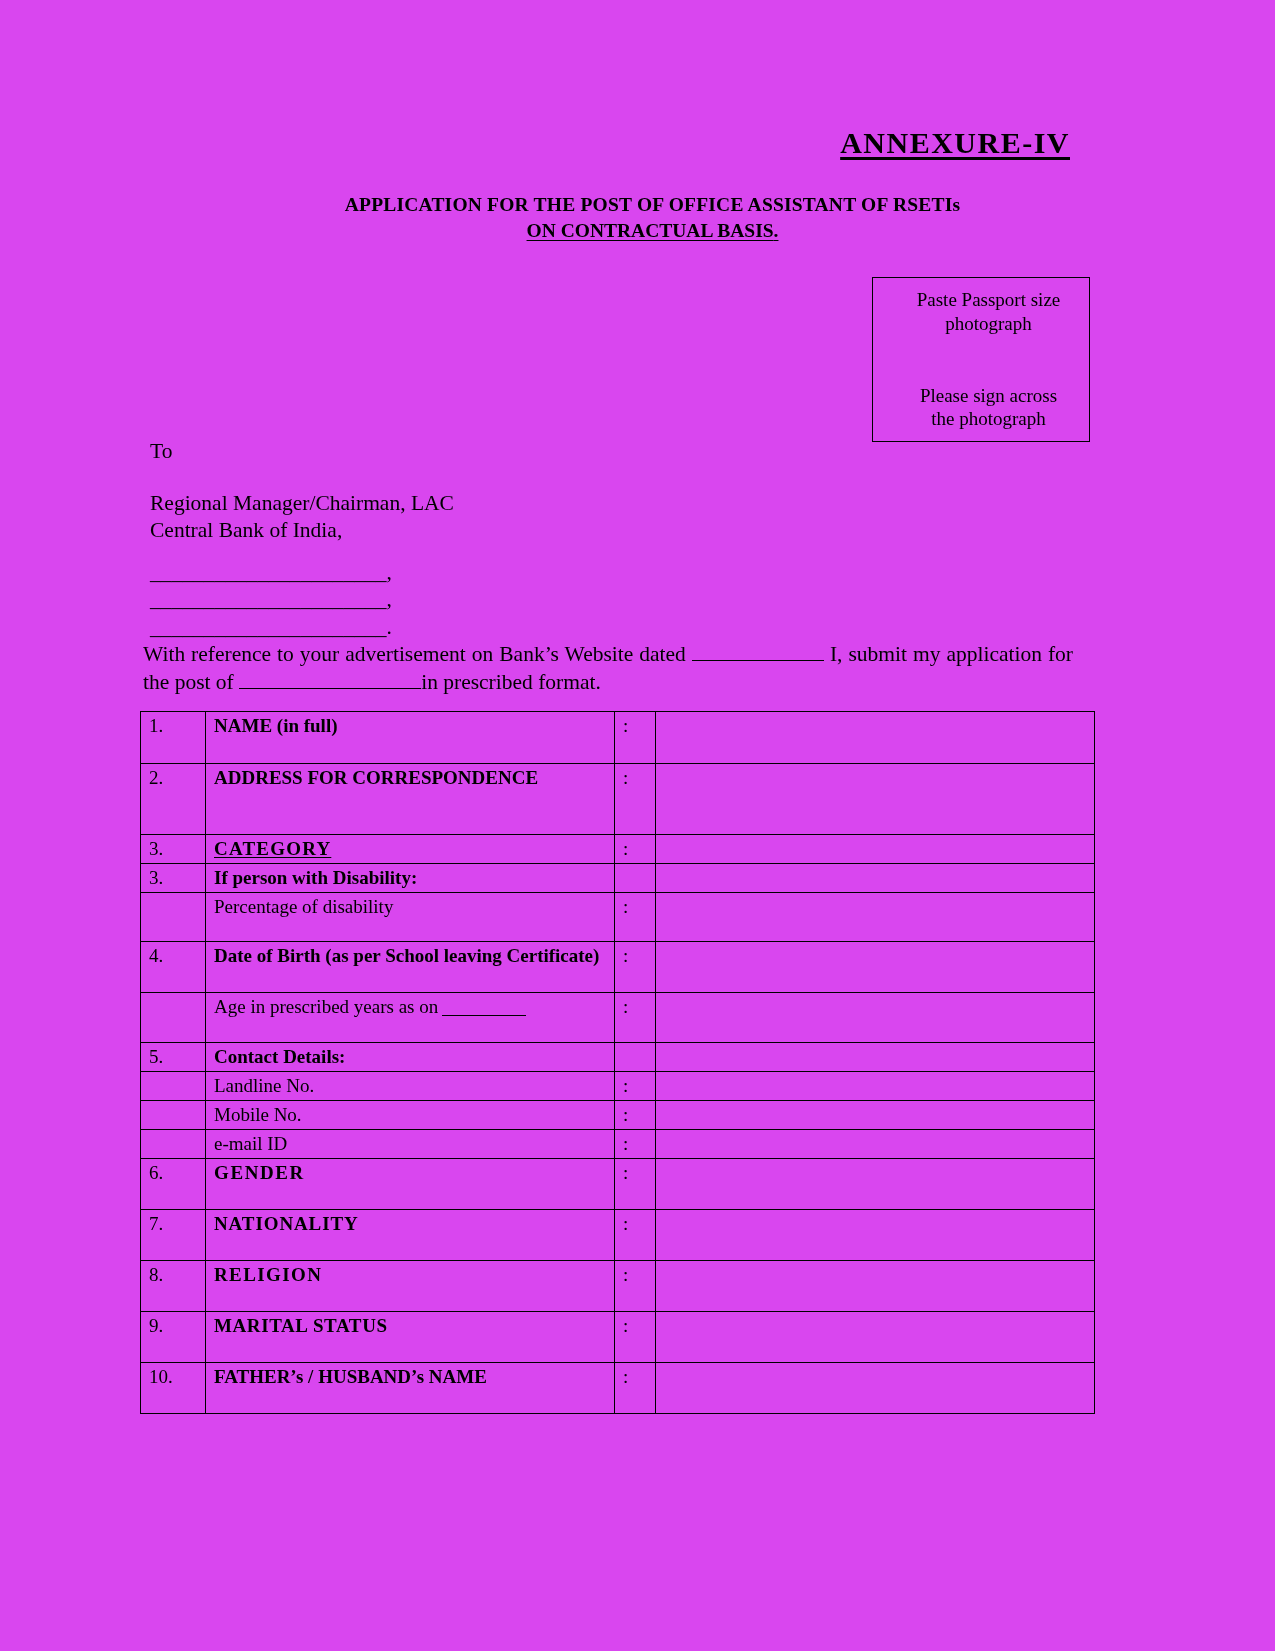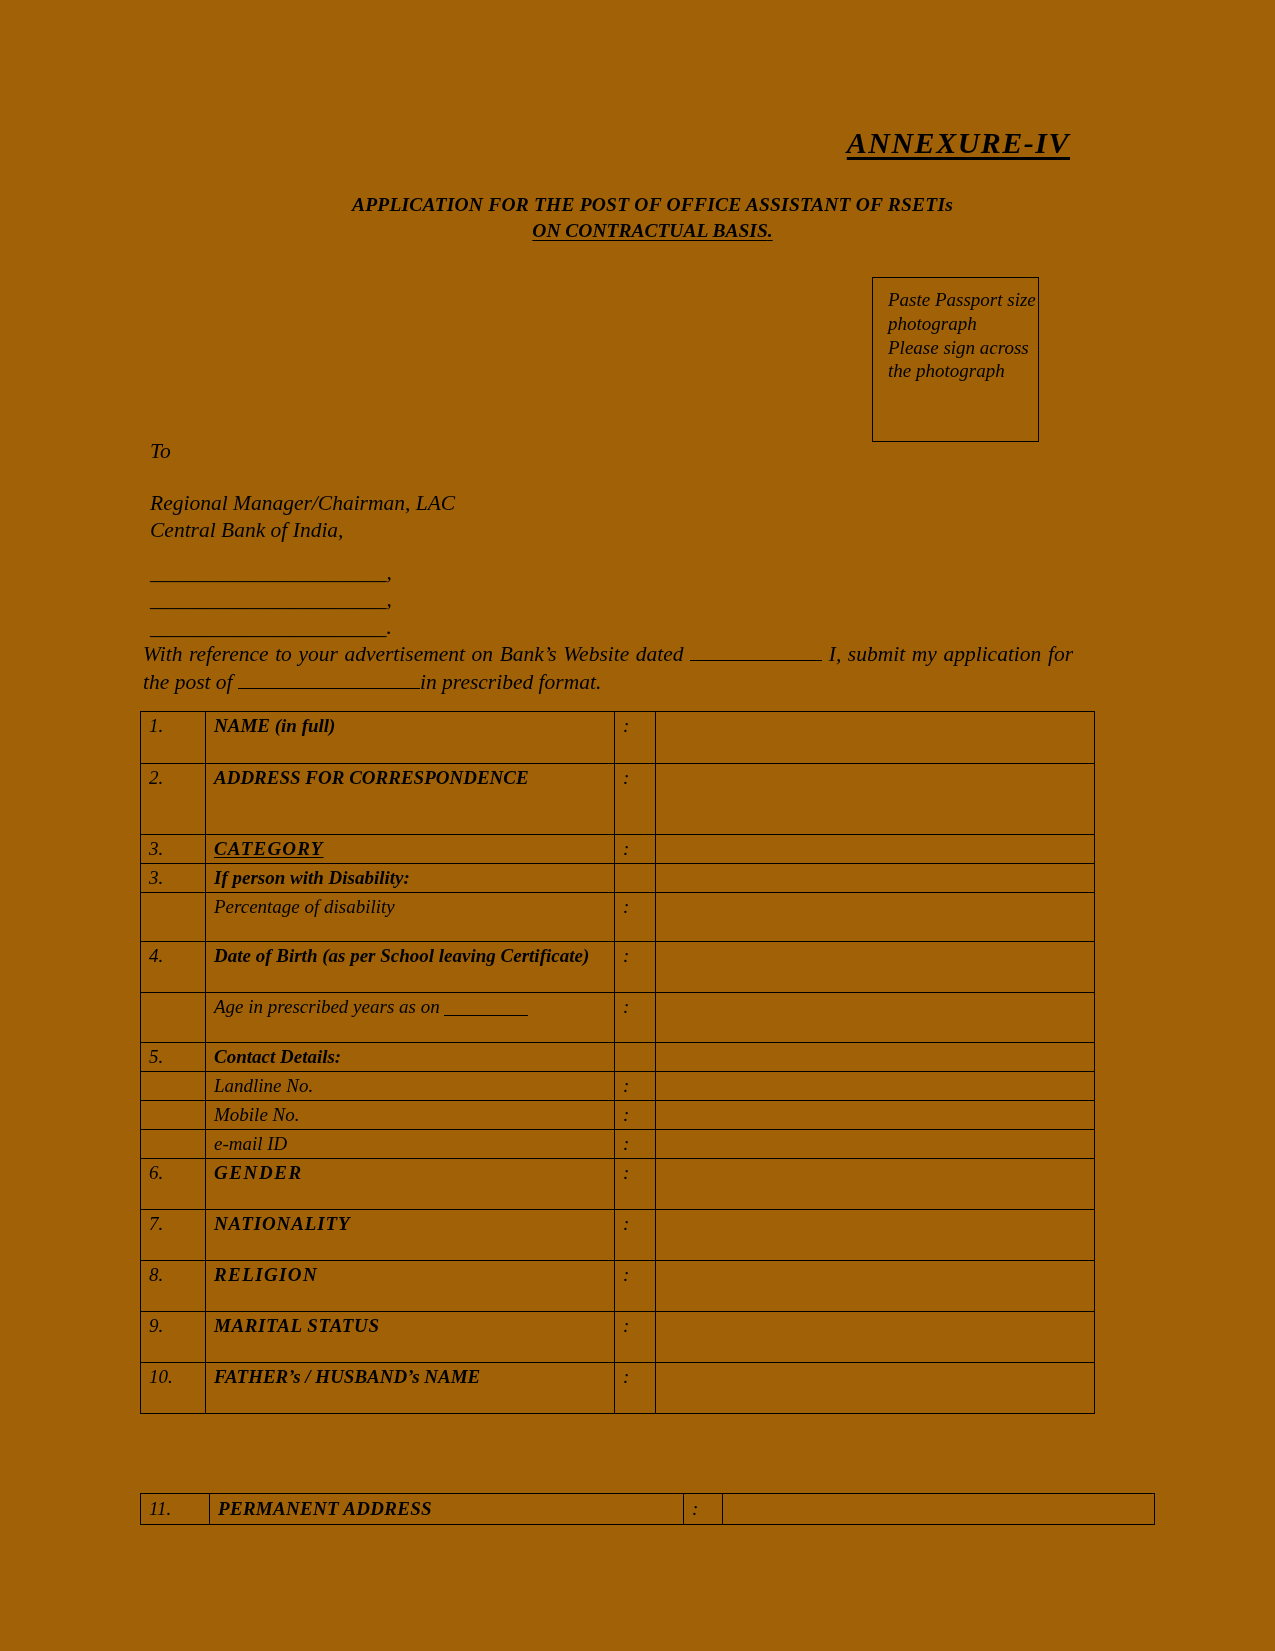--- a/index.html
+++ b/index.html
@@ -9,23 +9,22 @@
   }
   body {
     font-family: "Liberation Serif", "DejaVu Serif", serif;
     color: #000000;
   }
   .page {
     position: relative;
     width: 1275px;
     height: 1651px;
     margin: 0 auto;
-    background: #a16207;
+    background: #d946ef;
     overflow: hidden;
-    font-style: italic;
   }
 
   
   .annexure-title {
     position: absolute;
     top: 126px;
     right: 205px;
     font-size: 30px;
     font-weight: bold;
     letter-spacing: 1.5px;
@@ -57,30 +56,31 @@
   }
   .form-heading .line2 .period {
     text-decoration: none;
   }
 
   
   .photo-box {
     position: absolute;
     top: 277px;
     left: 872px;
-    width: 167px;
+    width: 218px;
     height: 165px;
     border: 1.3px solid #000;
     box-sizing: border-box;
+    text-align: center;
     font-size: 19px;
     line-height: 1.25;
     padding-top: 10px;
     padding-left: 15px;
   }
-  .photo-box .seg2 { }
+  .photo-box .seg2 { margin-top: 48px; }
 
   
   .addr-block {
     position: absolute;
     top: 438px;
     left: 150px;
     font-size: 21.5px;
     line-height: 1.28;
   }
   .addr-block .to { display: block; }
@@ -323,24 +323,14 @@
 
       <tr>
         <td class="col-no h-row">10.</td>
         <td class="col-label lbl-bold">FATHER’s / HUSBAND’s NAME</td>
         <td class="col-colon">:</td>
         <td class="col-value"></td>
       </tr>
     </tbody>
   </table>
 
-  <table class="perm-table">
-    <tbody>
-      <tr>
-        <td class="perm-no">11.</td>
-        <td class="perm-label">PERMANENT ADDRESS</td>
-        <td class="perm-colon">:</td>
-        <td class="perm-value"></td>
-      </tr>
-    </tbody>
-  </table>
 
 </div>
 
 </body></html>

